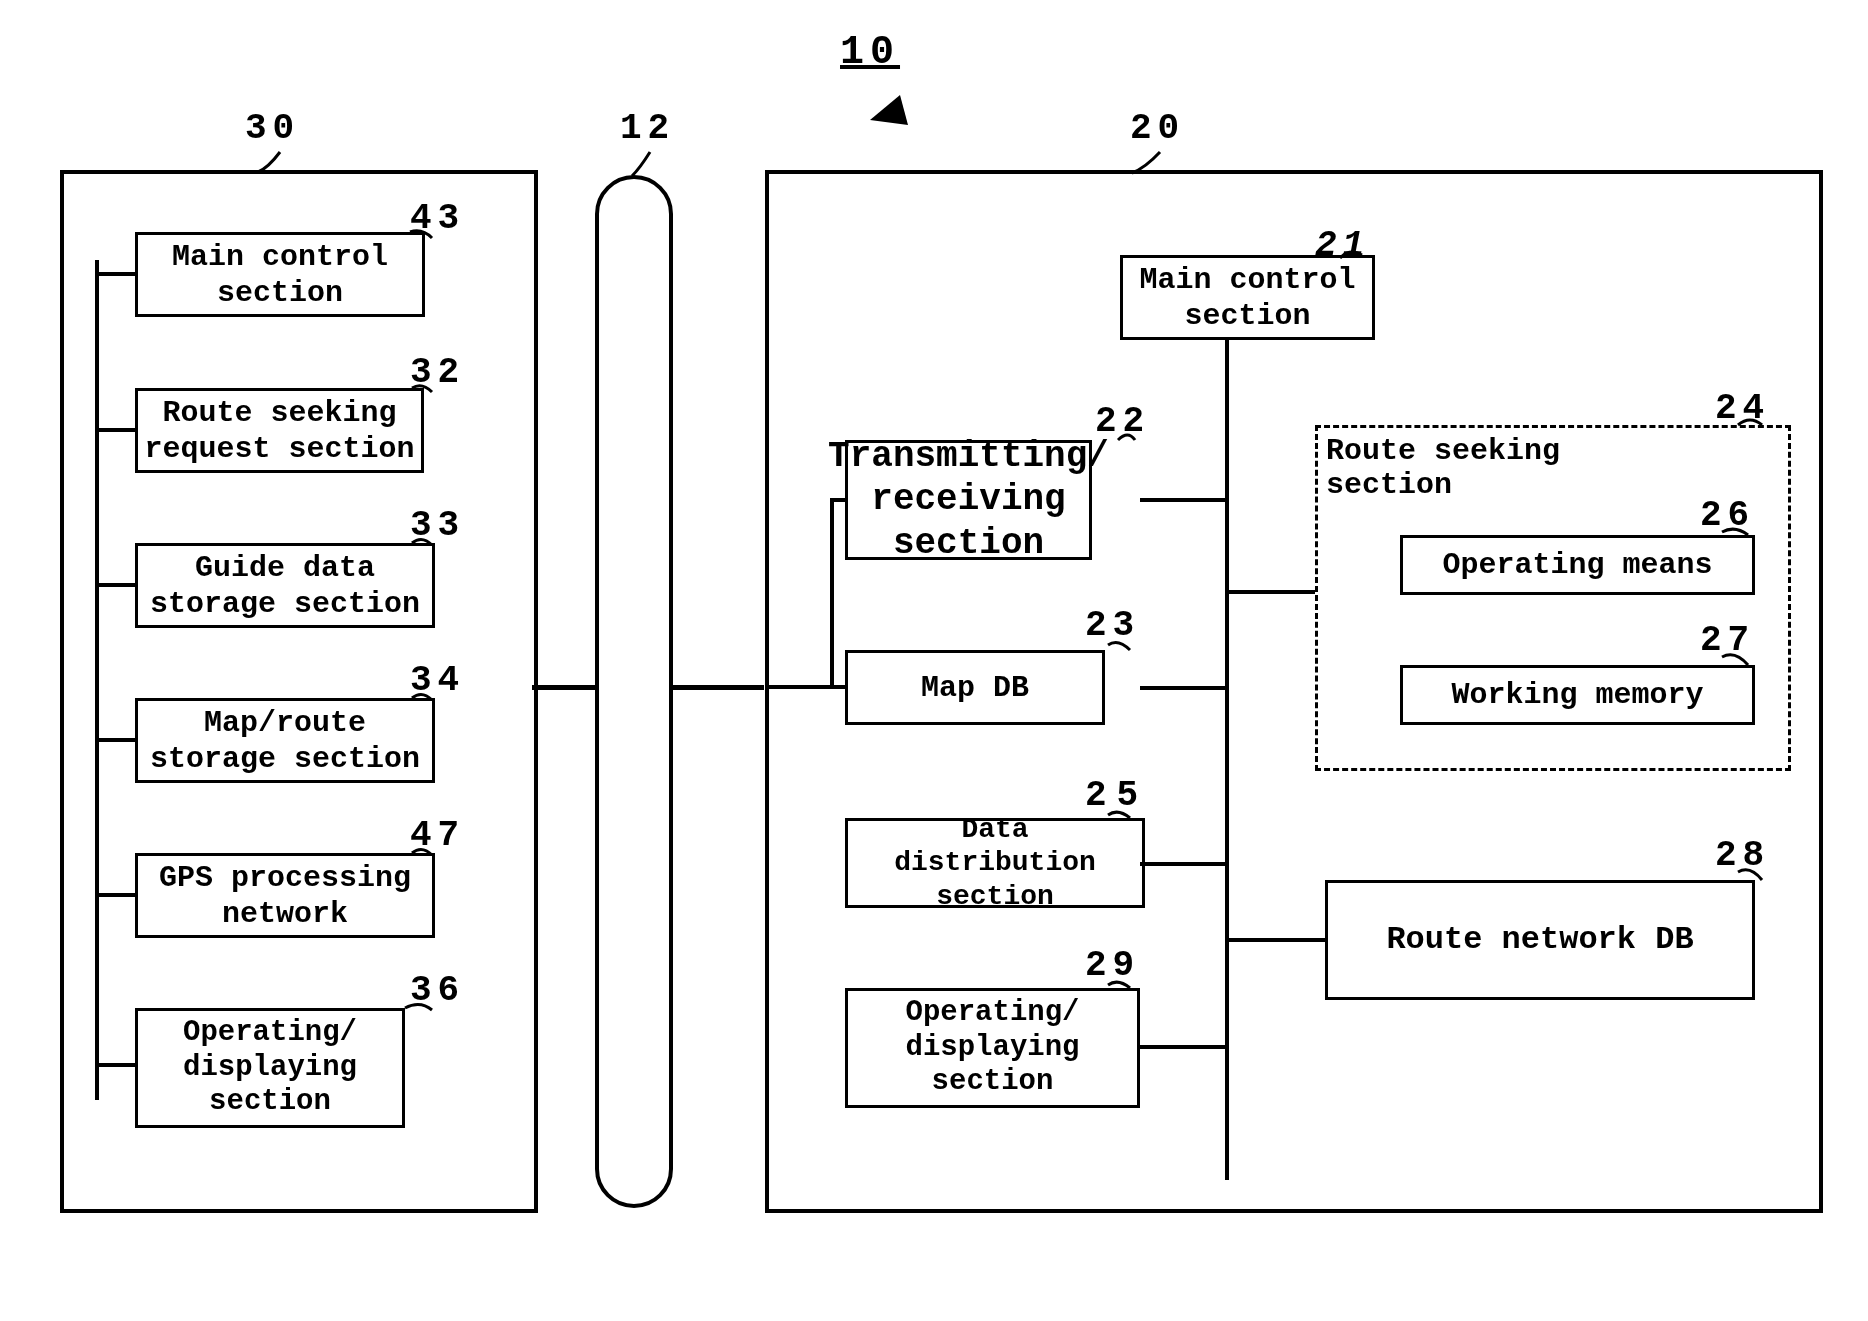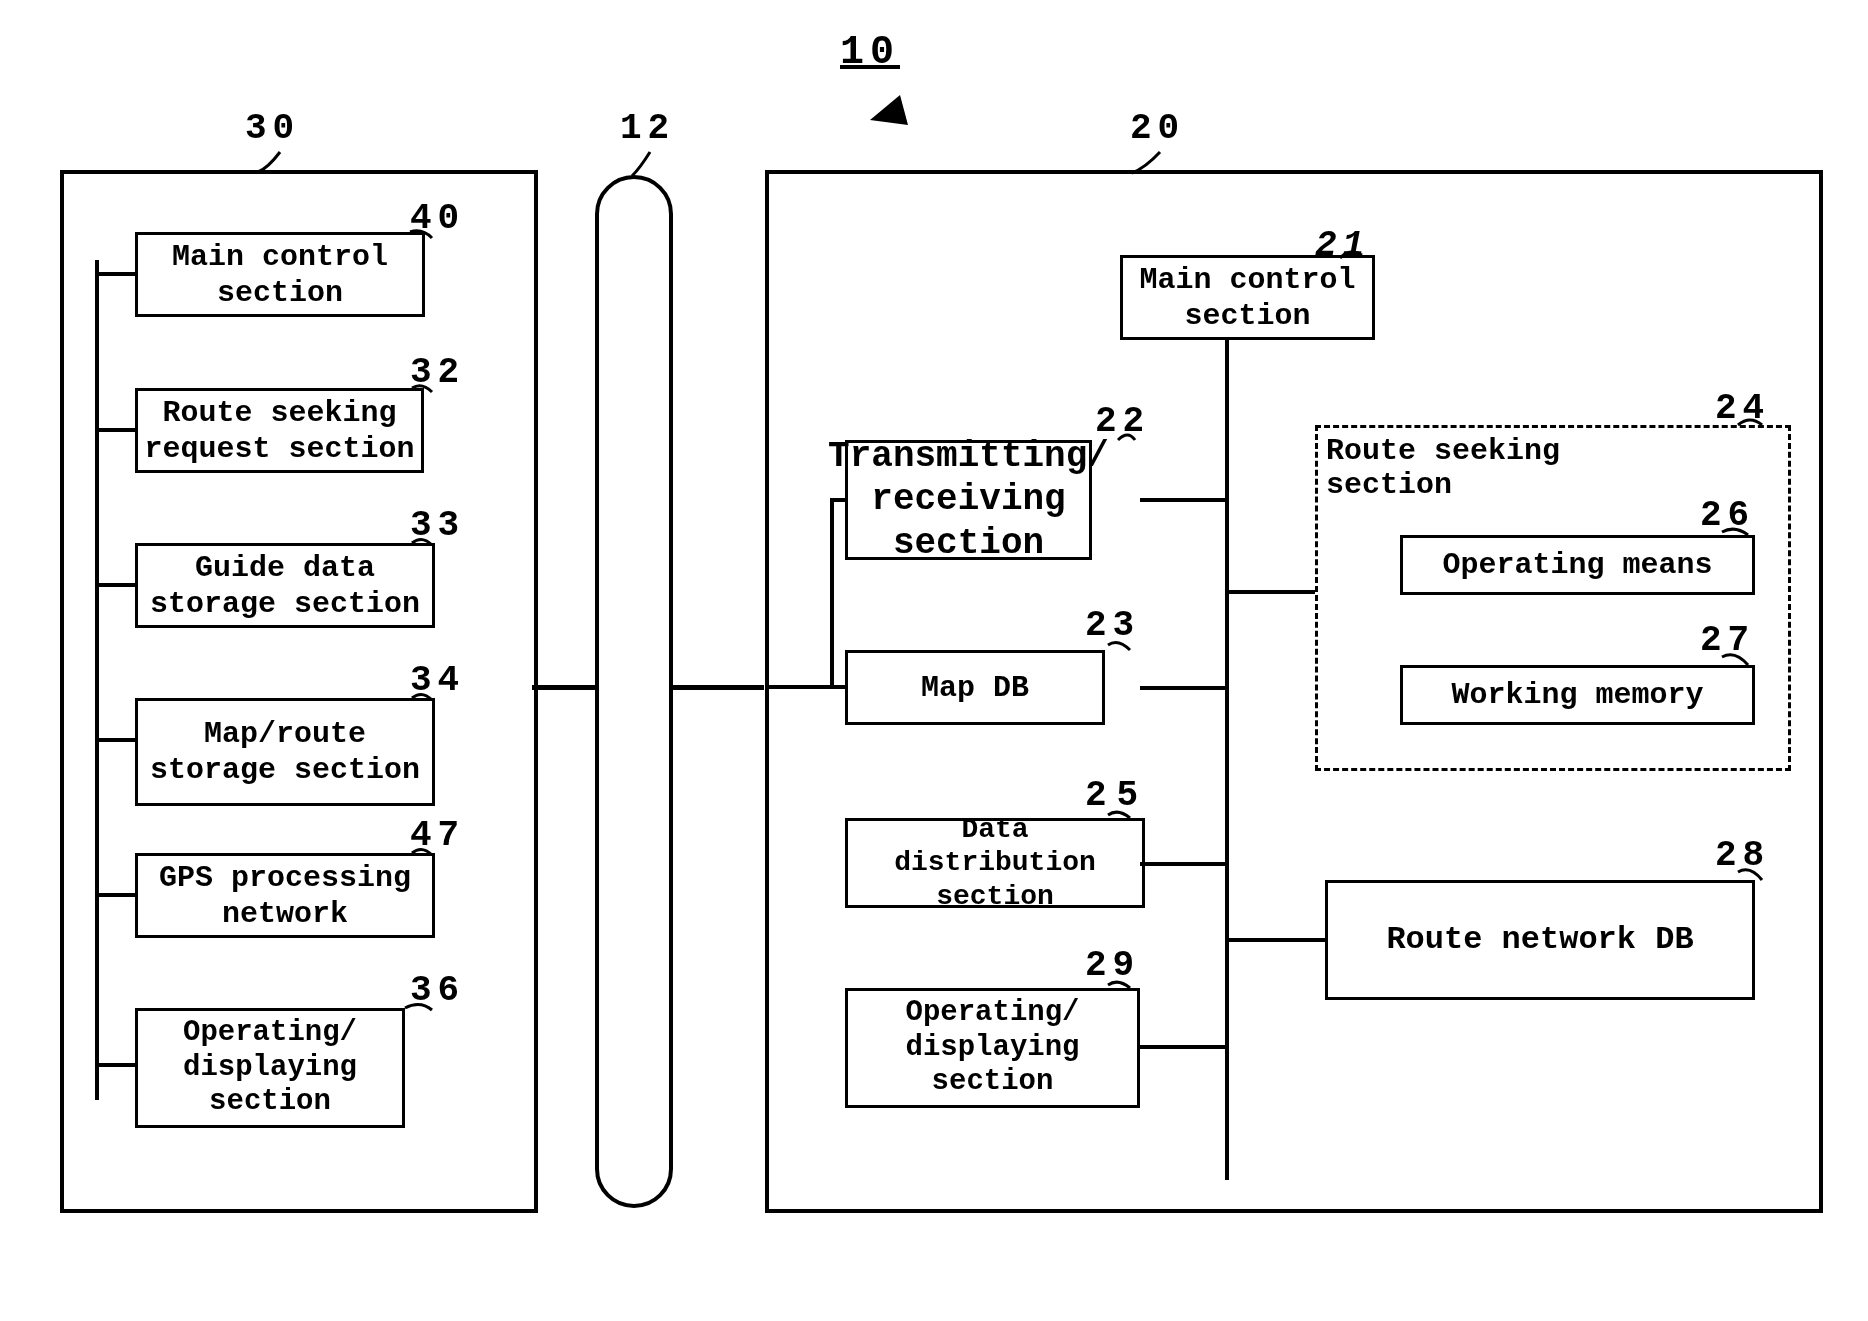--- a/index.html
+++ b/index.html
@@ -52,34 +52,34 @@
 <svg class="curves" width="1868" height="1321">
 
   <polygon points="870,120 900,95 908,125" fill="#000"></polygon>
 </svg>
 
 <div class="ref-num" style="left:245px; top:108px;">30</div>
 <div class="box-border" style="left:60px; top:170px; width:470px; height:1035px;"></div>
 
 <div class="lead" style="left:95px; top:260px; width:4px; height:840px;"></div>
 
-<div class="ref-num" style="left:410px; top:198px;">40</div>
+<div class="ref-num" style="left:410px; top:198px;">43</div>
 <div class="small-box" style="left:135px; top:232px; width:290px; height:85px;">Main control section</div>
 <div class="lead" style="left:97px; top:272px; width:38px; height:4px;"></div>
 
 <div class="ref-num" style="left:410px; top:352px;">32</div>
 <div class="small-box" style="left:135px; top:388px; width:289px; height:85px;">Route seeking request section</div>
 <div class="lead" style="left:97px; top:428px; width:38px; height:4px;"></div>
 
 <div class="ref-num" style="left:410px; top:505px;">33</div>
 <div class="small-box" style="left:135px; top:543px; width:300px; height:85px;">Guide data storage section</div>
 <div class="lead" style="left:97px; top:583px; width:38px; height:4px;"></div>
 
 <div class="ref-num" style="left:410px; top:660px;">34</div>
-<div class="small-box" style="left:135px; top:698px; width:300px; height:108px;">Map/route storage section</div>
+<div class="small-box" style="left:135px; top:698px; width:300px; height:85px;">Map/route storage section</div>
 <div class="lead" style="left:97px; top:738px; width:38px; height:4px;"></div>
 
 <div class="ref-num" style="left:410px; top:815px;">47</div>
 <div class="small-box" style="left:135px; top:853px; width:300px; height:85px;">GPS processing network</div>
 <div class="lead" style="left:97px; top:893px; width:38px; height:4px;"></div>
 
 <div class="ref-num" style="left:410px; top:970px;">36</div>
 <div class="small-box" style="left:135px; top:1008px; width:270px; height:120px; font-size:29px;">Operating/ displaying section</div>
 <div class="lead" style="left:97px; top:1063px; width:38px; height:4px;"></div>
 

